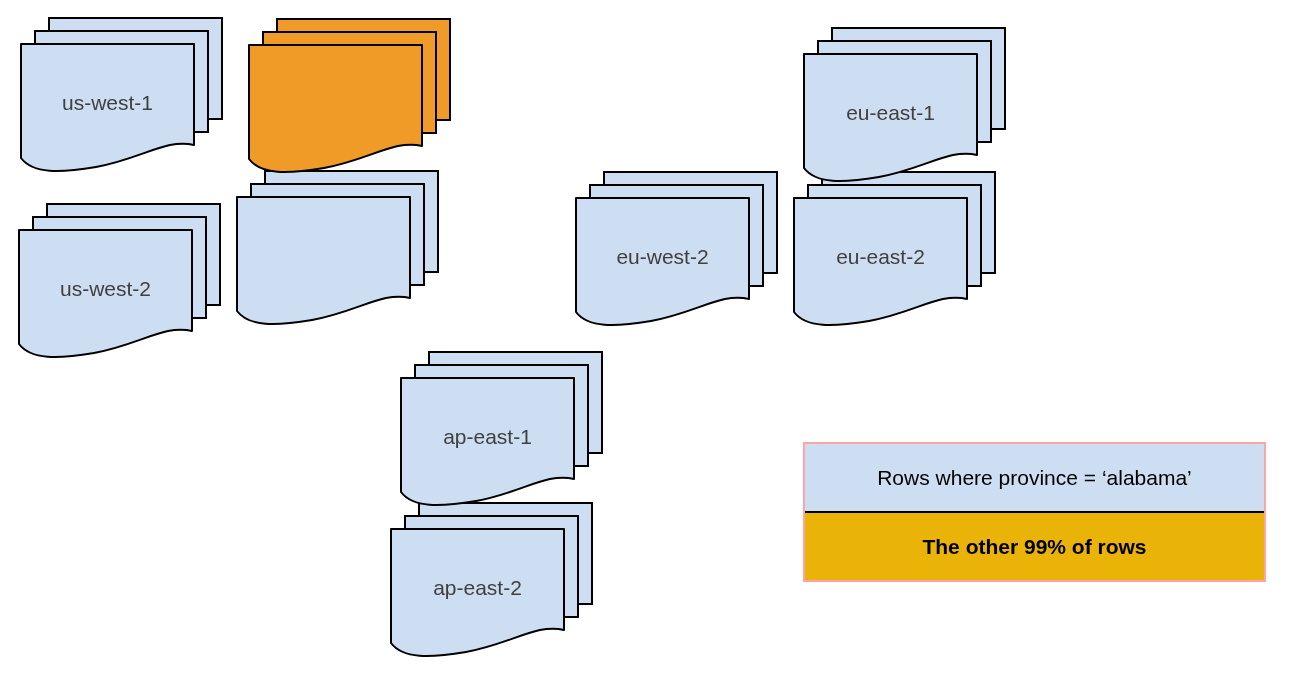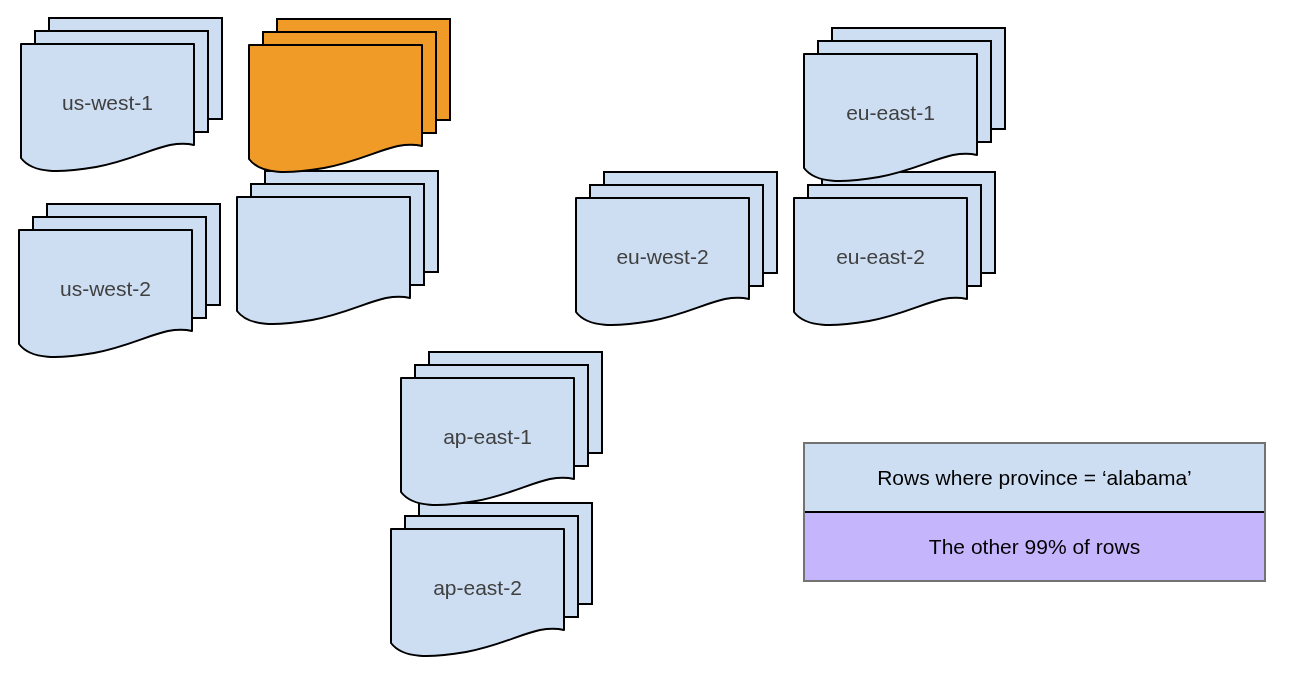--- a/index.html
+++ b/index.html
@@ -78,37 +78,37 @@
   .pos-ap-east-1 { left: 400px; top: 351px; z-index: 20; padding-left: 41px; }
   .pos-ap-east-2 { left: 390px; top: 502px; z-index: 10; }
 
   
   .legend {
     position: absolute;
     left: 803px;
     top: 442px;
     width: 463px;
     height: 140px;
-    border: 2px solid #737373;
+    border: 2px solid #fca5a5;
     box-sizing: border-box;
     display: flex;
     flex-direction: column;
     z-index: 30;
   }
   .legend-row {
     flex: 1 1 0;
     display: flex;
     align-items: center;
     justify-content: center;
     font-size: 21px;
     color: #000;
     white-space: nowrap;
   }
   .legend-row-blue   { background: #cddef3; }
-  .legend-row-orange { background: #c4b5fd; border-top: 2px solid #000; }
+  .legend-row-orange { background: #eab308; border-top: 2px solid #000; font-weight: bold; }
 </style>
 </head>
 <body>
 
 <div id="canvas">
 
   <div class="stack pos-us-west-1">
     <div class="sheet sheet-back"></div>
     <div class="sheet sheet-mid"></div>
     <svg class="doc-front" viewBox="0 0 175 130">

